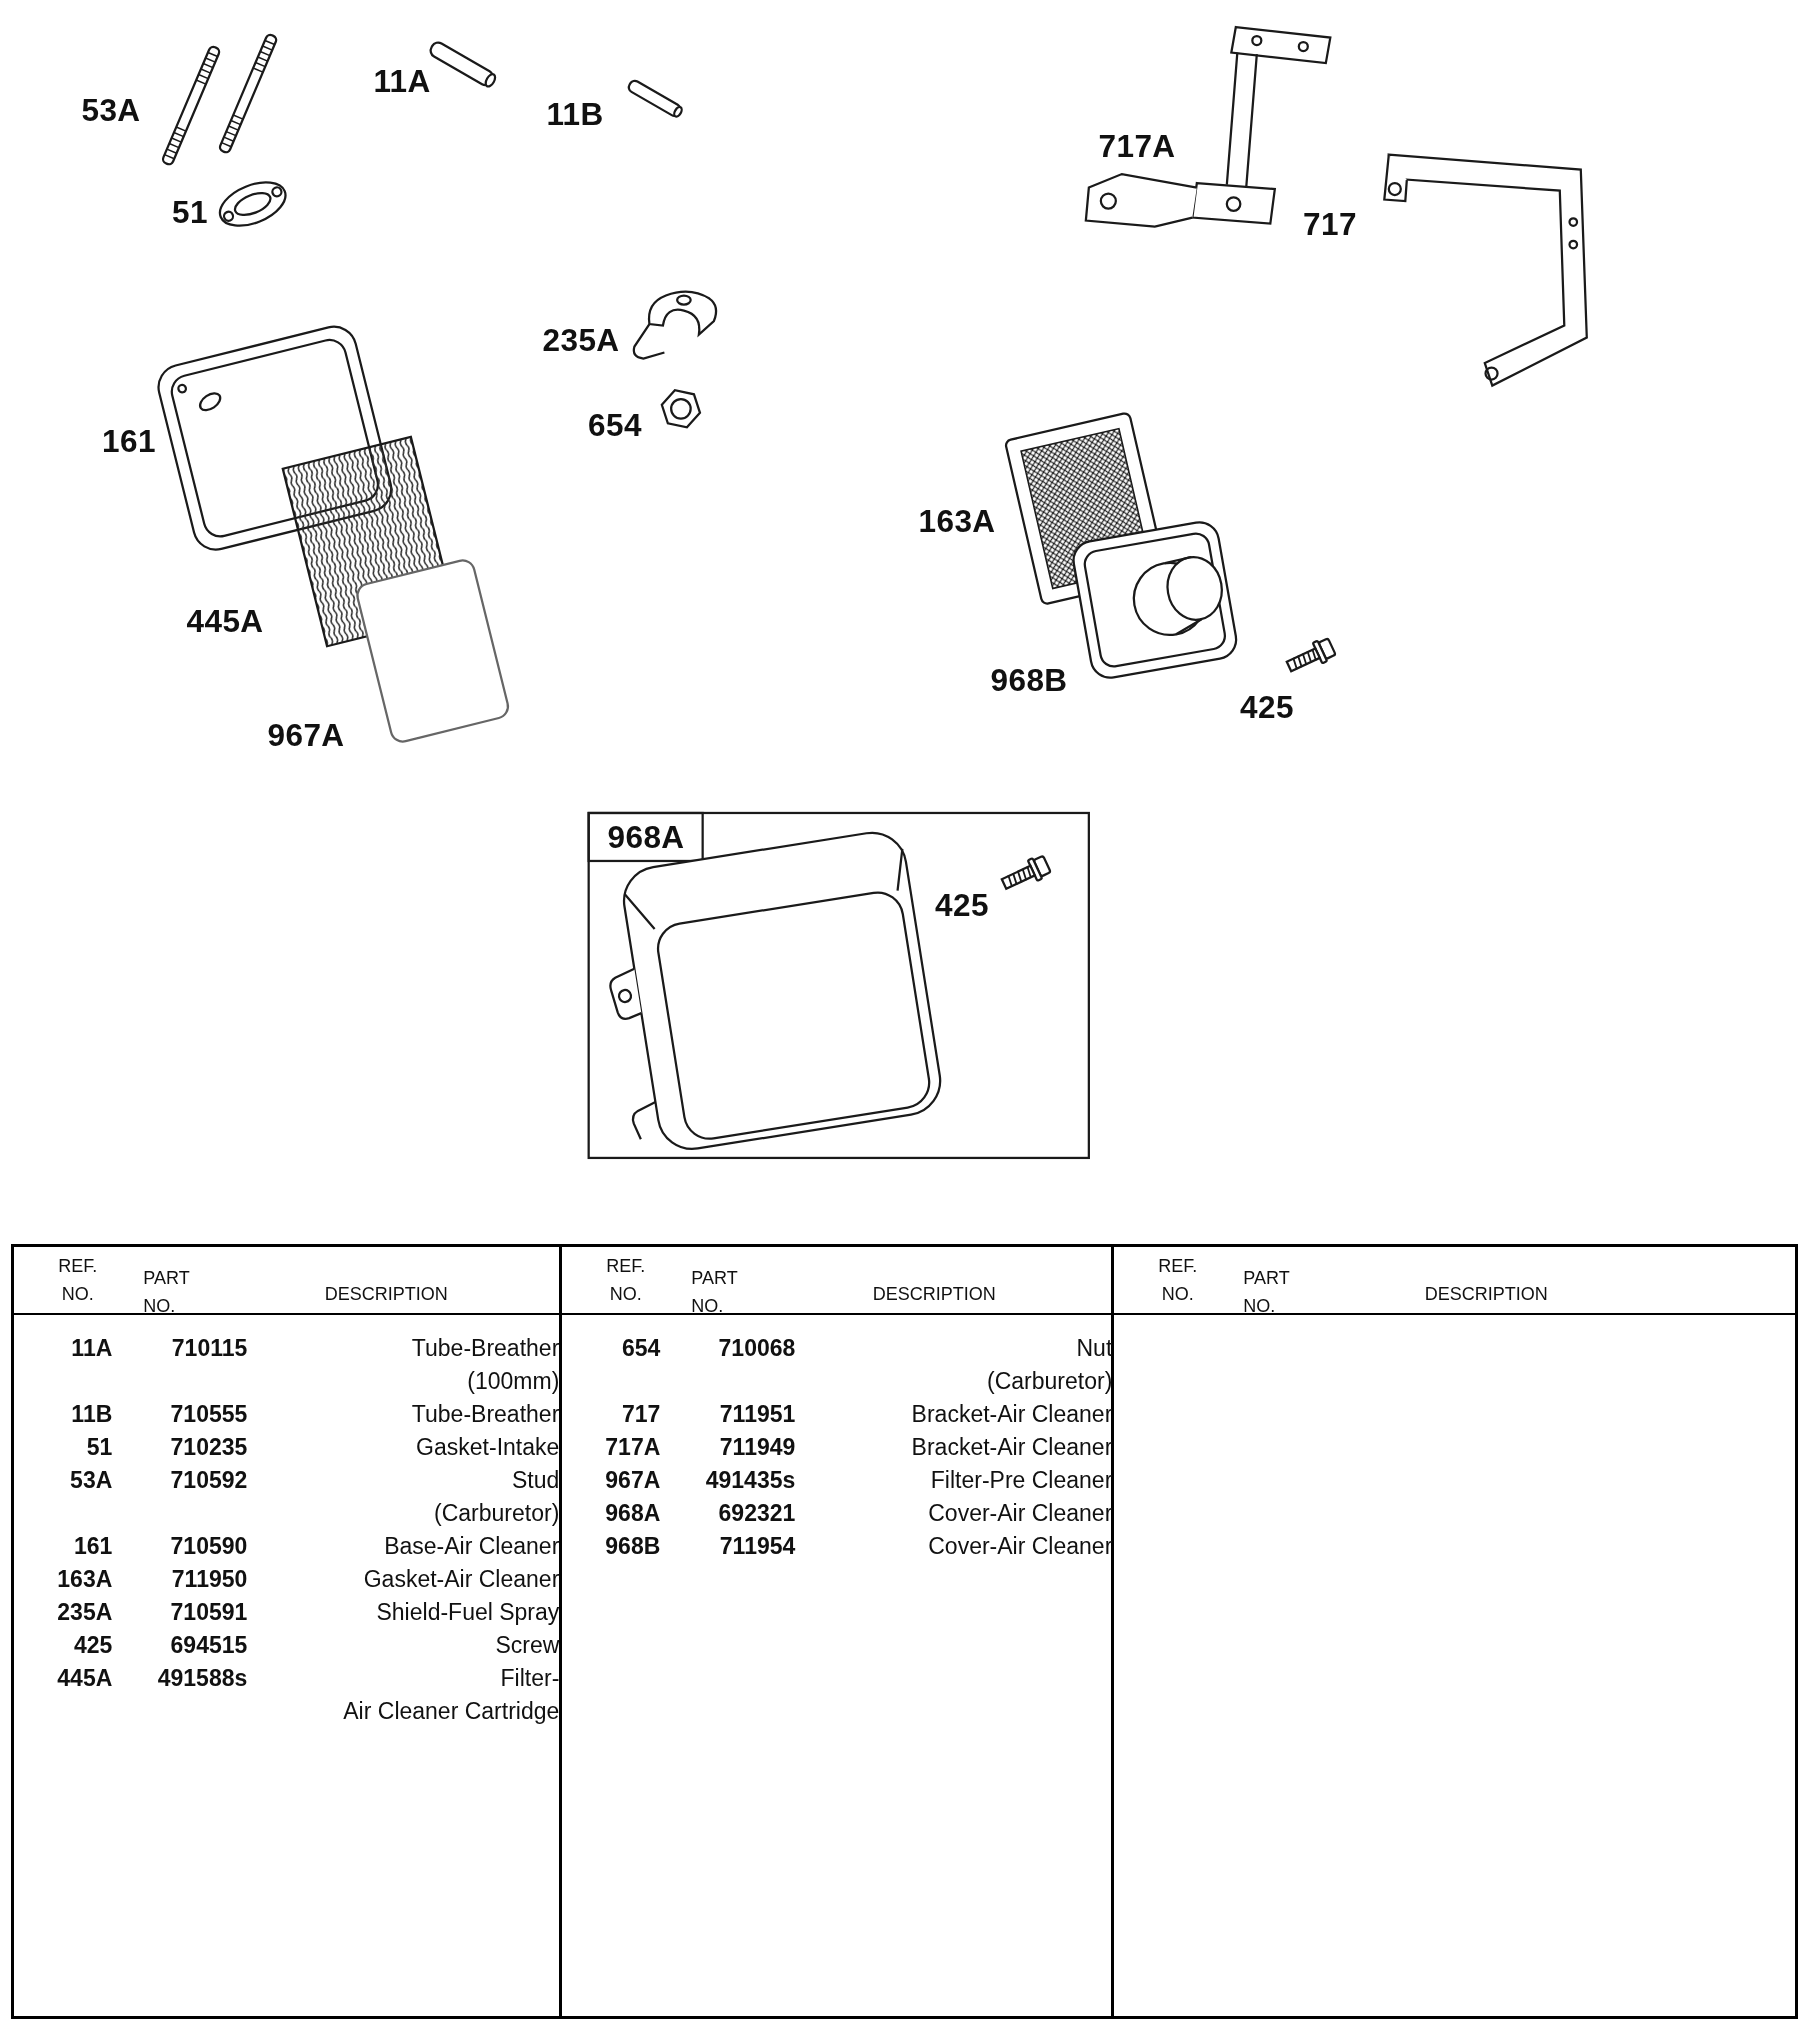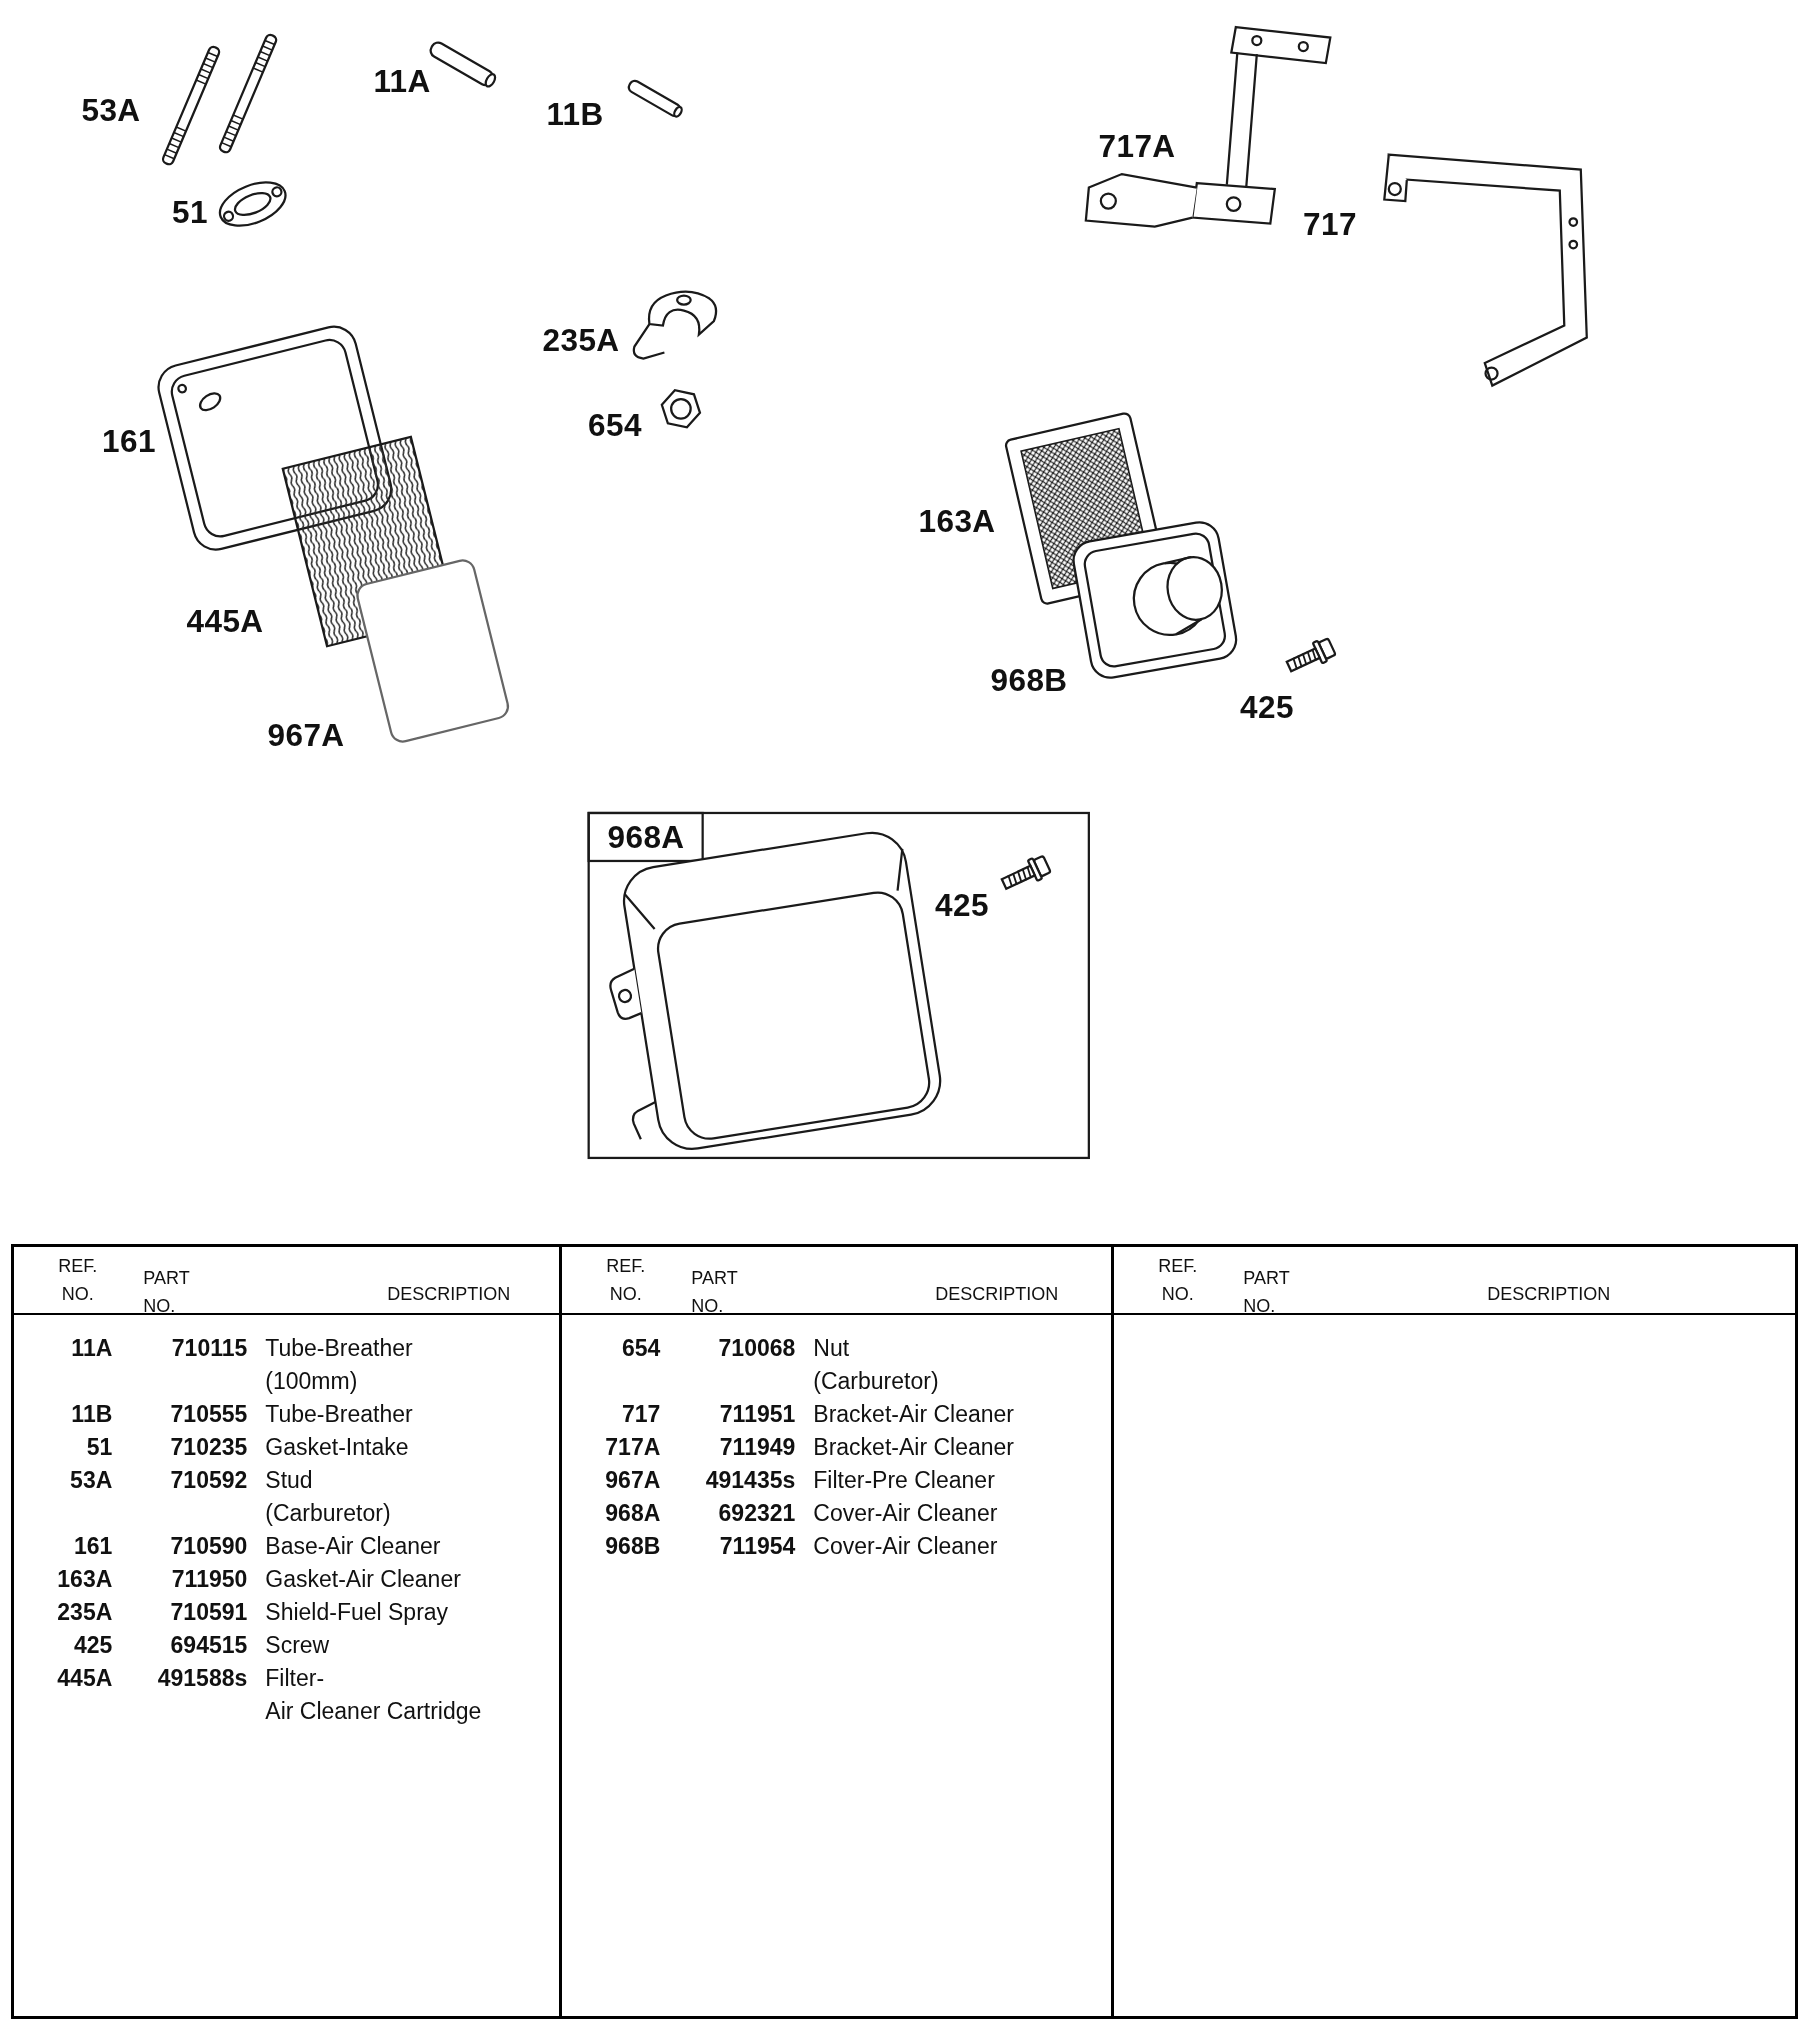--- a/index.html
+++ b/index.html
@@ -23,26 +23,26 @@
   .v-div { position:absolute; top:0; bottom:0; width:2.3px; background:#000; }
   .v-div.d1 { left:545px; }
   .v-div.d2 { left:1097px; }
   .t-col { position:absolute; top:0; bottom:0; }
   .t-col.c1 { left:0px;    width:545px; }
   .t-col.c2 { left:548px;  width:550px; }
   .t-col.c3 { left:1100px; width:681px; }
   .col-header { position:absolute; top:4.5px; left:0; right:0; height:60px; font-size:18px; line-height:28.5px; }
   .h-ref  { position:absolute; left:26px;  width:75px; text-align:center; }
   .h-part { position:absolute; left:129px; width:90px; text-align:left;margin-top:12px; }
-  .h-desc { position:absolute; left:248px; top:28.5px; width:248px; text-align:right; }
+  .h-desc { position:absolute; left:248px; top:28.5px; width:248px; text-align:center; }
   .t-rows { position:absolute; top:85px; left:0; right:0; }
   .t-row  { display:grid; grid-template-columns:98px 135px 1fr; line-height:33px; font-size:23px; }
   .cell-ref  { text-align:right; font-weight:bold; }
   .cell-part { text-align:right; font-weight:bold; }
-  .cell-desc { padding-left:18px; }
+  .cell-desc { padding-left:18px;text-align:right; }
 </style>
 </head>
 <body>
 
 <div class="page">
 
   <div class="diagram">
     <svg class="diagram-svg" viewBox="0 0 2415 1660">
       <defs>
         <pattern id="hatch" width="7" height="16" patternUnits="userSpaceOnUse">

